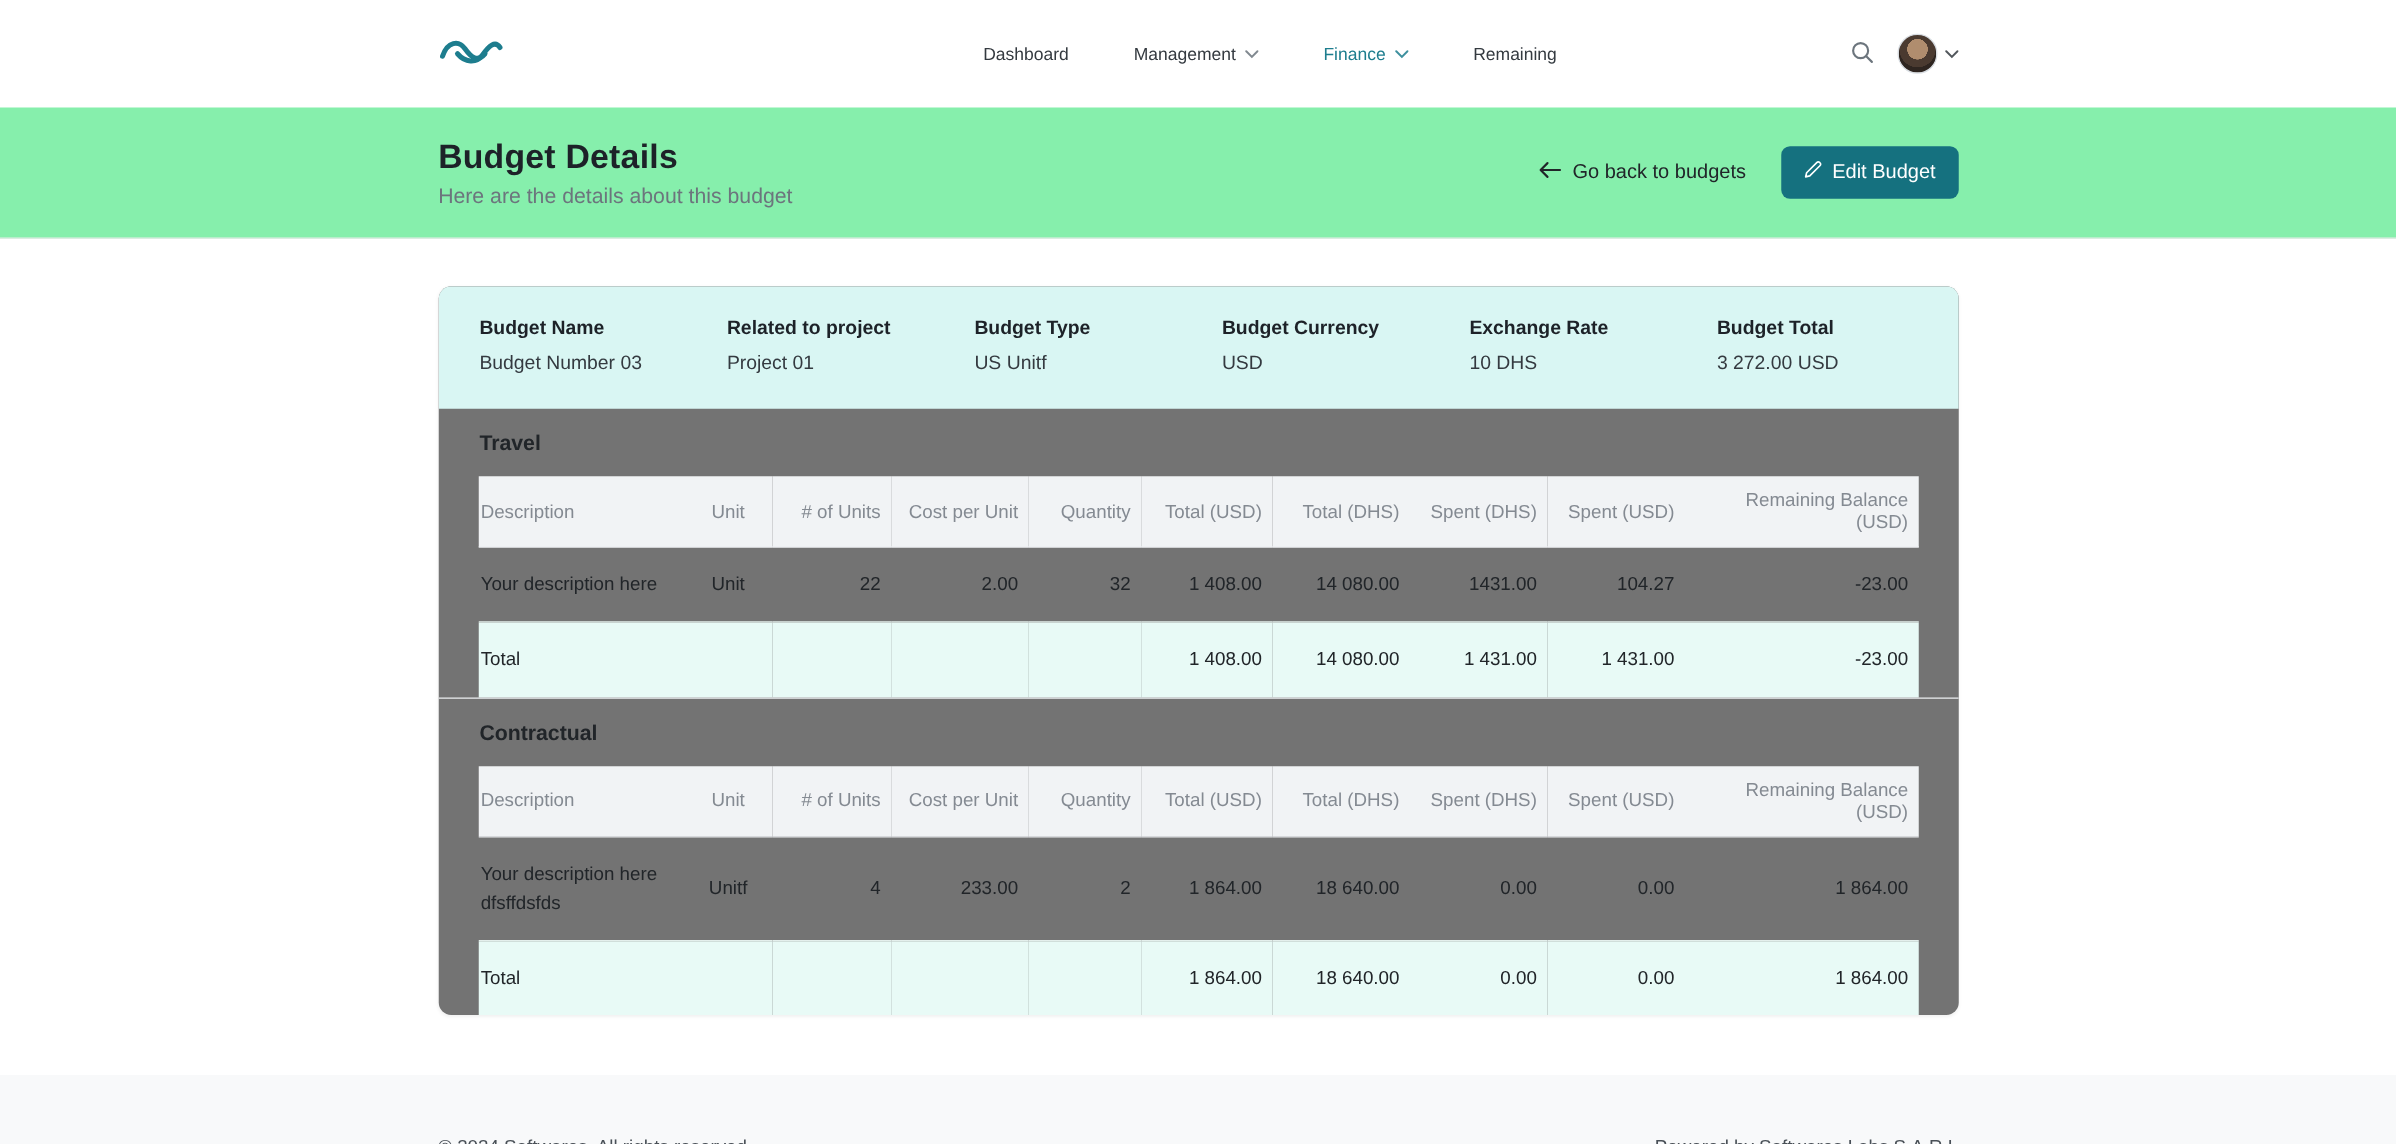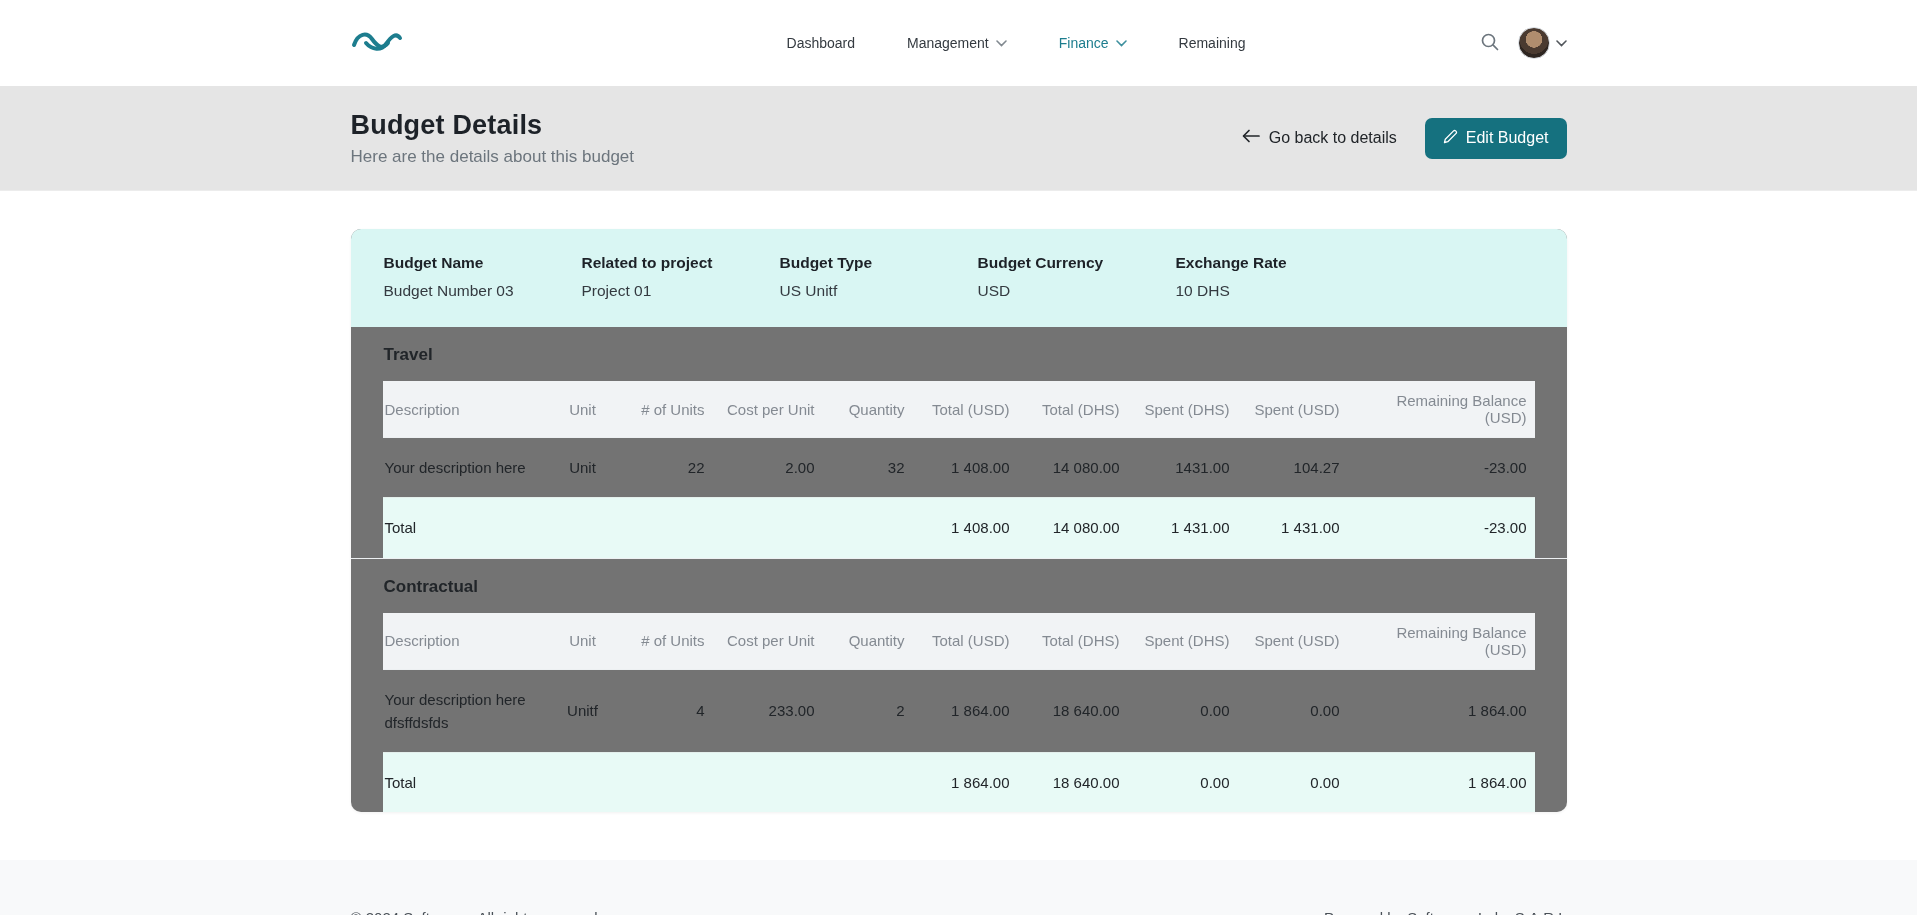--- a/index.html
+++ b/index.html
@@ -19,21 +19,21 @@
   .nav-menu { display:flex; align-items:center; gap:52px; margin:0 auto; padding-left:150px; }
   .nav-item { display:flex; align-items:center; gap:7px; font-size:14px; color:#343a40; cursor:pointer; text-decoration:none; }
   .nav-item.active { color:#1d7d8e; font-weight:500; }
   .caret { display:inline-flex; color:inherit; opacity:.85; }
   .nav-right { display:flex; align-items:center; gap:18px; }
   .icon-btn { background:none; border:none; cursor:pointer; display:flex; align-items:center; }
   .avatar-wrap { display:flex; align-items:center; gap:6px; cursor:pointer; }
   .avatar { width:32px; height:32px; border-radius:50%; background:radial-gradient(circle at 50% 38%, #b08d6e 0 34%, #4a3a30 35% 60%, #2e2520 61%); border:1px solid #d8dde2; }
 
   
-  .page-header { background:#e5e5e5; border-bottom:1px solid #ececec; }
+  .page-header { background:#86efac; border-bottom:1px solid #ececec; }
   .page-header .container { height:104px; display:flex; align-items:center; justify-content:space-between; }
   .page-title { font-size:27px; font-weight:700; color:#1d2228; letter-spacing:.2px; }
   .page-subtitle { font-size:17px; color:#6c757d; margin-top:6px; }
   .header-actions { display:flex; align-items:center; gap:28px; }
   .back-link { display:flex; align-items:center; gap:9px; font-size:16px; color:#212529; text-decoration:none; cursor:pointer; }
   .edit-btn { display:flex; align-items:center; gap:8px; background:#15717f; color:#fff; border:none; border-radius:7px; padding:11px 18px; font-size:16px; font-family:inherit; cursor:pointer; }
 
   
   .content { flex:1; }
   .card { margin:38px auto 48px; width:1216px; background:#737373; border-radius:10px; overflow:hidden; box-shadow:0 1px 3px rgba(0,0,0,.06); }
@@ -131,21 +131,21 @@
       <div class="page-subtitle">Here are the details about this budget</div>
     </div>
     <div class="header-actions">
       <a class="back-link">
         <span>
           <svg width="18" height="14" viewBox="0 0 18 14" fill="none">
             <line x1="17" y1="7" x2="2" y2="7" stroke="#212529" stroke-width="1.7" stroke-linecap="round"></line>
             <polyline points="7,1.5 1.5,7 7,12.5" fill="none" stroke="#212529" stroke-width="1.7" stroke-linecap="round" stroke-linejoin="round"></polyline>
           </svg>
         </span>
-        <span>Go back to details</span>
+        <span>Go back to budgets</span>
       </a>
       <button class="edit-btn">
         <span>
           <svg width="15" height="15" viewBox="0 0 15 15" fill="none">
             <path d="M1.5 13.5 L2.3 10.2 L10.6 1.9 A1.4 1.4 0 0 1 12.6 1.9 L13.1 2.4 A1.4 1.4 0 0 1 13.1 4.4 L4.8 12.7 Z" stroke="#ffffff" stroke-width="1.3" fill="none" stroke-linejoin="round"></path>
           </svg>
         </span>
         <span>Edit Budget</span>
       </button>
     </div>
@@ -168,20 +168,24 @@
         <div class="summary-label">Budget Type</div>
         <div class="summary-value">US Unitf</div>
       </div>
       <div class="summary-field">
         <div class="summary-label">Budget Currency</div>
         <div class="summary-value">USD</div>
       </div>
       <div class="summary-field">
         <div class="summary-label">Exchange Rate</div>
         <div class="summary-value">10 DHS</div>
+      </div>
+      <div class="summary-field">
+        <div class="summary-label">Budget Total</div>
+        <div class="summary-value">3 272.00 USD</div>
       </div>
     </div>
 
     <div class="section">
       <div class="section-title">Travel</div>
       <table class="budget">
         <colgroup>
           <col style="width:165px">
             <col style="width:70px">
             <col style="width:95px">

